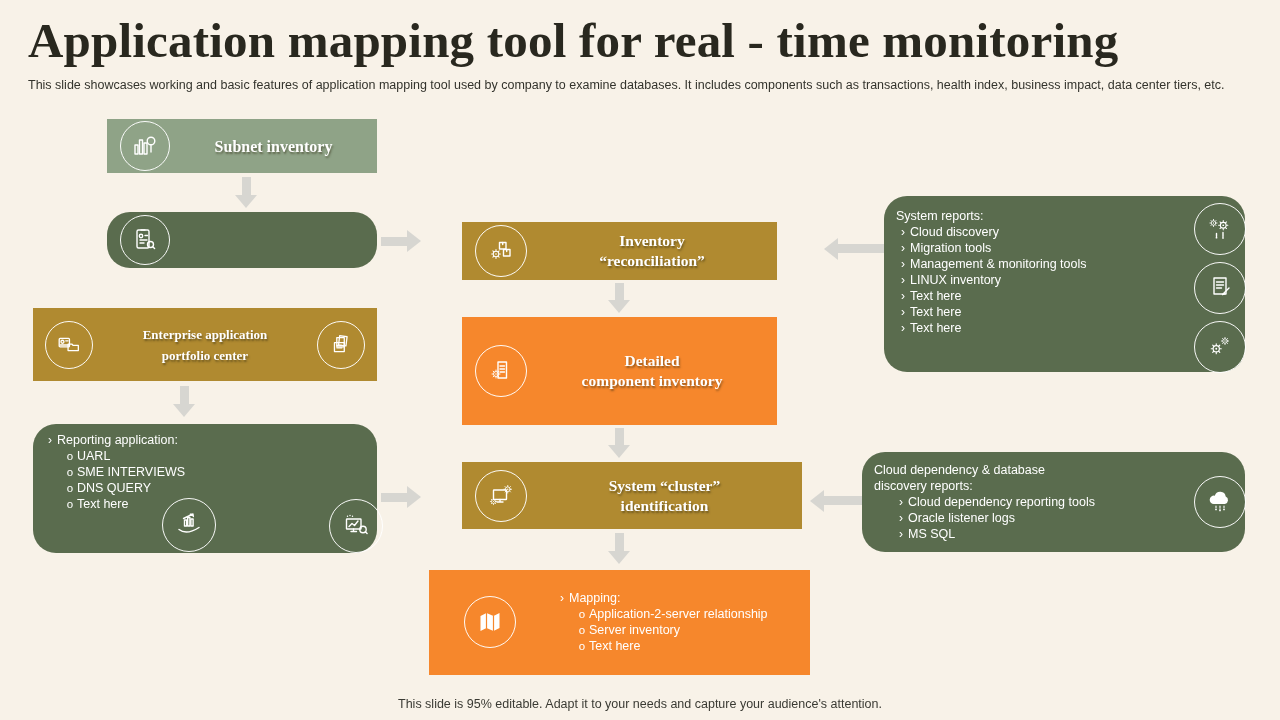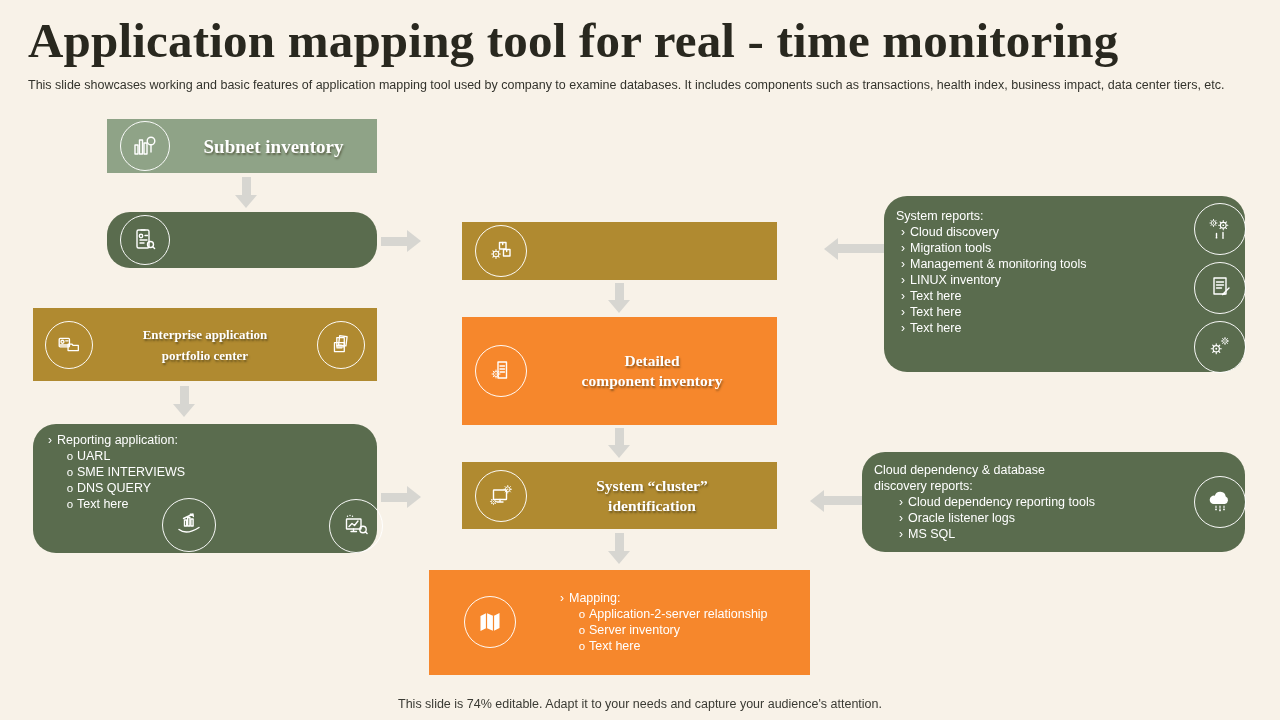--- a/index.html
+++ b/index.html
@@ -35,21 +35,21 @@
     border:1.5px solid rgba(255,255,255,.95);border-radius:50%;
     width:50px;height:50px;color:#fff;
   }
   .box > .icon-circle{margin-left:13px;}
   .serif-label{
     flex:1;text-align:center;
     font-family:"Liberation Serif",serif;font-weight:bold;
     text-shadow:1px 1.5px 2px rgba(45,40,15,.5);
   }
   .serif-label .ln{display:block;}
-  .fs17{font-size:19px;line-height:21px;}
+  .fs17{font-size:16px;line-height:21px;}
   .fs16{font-size:13px;line-height:21px;}
   .fs15{font-size:15.5px;line-height:20px;}
   
   .list{font-size:12.5px;line-height:16px;color:#fff;}
   .lrow{display:flex;align-items:baseline;}
   .bullet{flex:0 0 auto;text-align:center;}
   .b1{width:14px;font-size:12px;}
   .b2{width:14px;font-size:11.5px;}
   
   .shaft-v{position:absolute;width:9px;background:var(--arrow-gray,#D7D6D1);}
@@ -178,37 +178,41 @@
 
   <div class="box bg-gold" style="left:462px;top:222px;width:315px;height:58px;">
     <span class="icon-circle">
       <svg class="ic" width="30" height="30" viewBox="0 0 30 30">
         <rect x="13.5" y="6.5" width="6.5" height="6.5"></rect>
           <rect x="17.5" y="13.5" width="6.5" height="6.5"></rect>
         <path d="M16.7 6.5v2M20.7 13.5v2"></path>
         <use href="#sym-gear" x="4.5" y="12.5" width="11" height="11"></use>
       </svg>
     </span>
+    <span class="serif-label fs15">
+      <span class="ln">Inventory</span>
+      <span class="ln">“reconciliation”</span>
+    </span>
   </div>
 
   <div class="box bg-orange" style="left:462px;top:317px;width:315px;height:108px;">
     <span class="icon-circle">
       <svg class="ic" width="30" height="30" viewBox="0 0 30 30">
         <path d="M12 6h8.5v16H12z"></path>
           <path d="M14 10h4.5M14 13h4.5M14 16h4.5"></path>
         <use href="#sym-gear" x="5" y="13" width="10" height="10"></use>
       </svg>
     </span>
     <span class="serif-label fs15">
       <span class="ln">Detailed</span>
       <span class="ln">component inventory</span>
     </span>
   </div>
 
-  <div class="box bg-gold" style="left:462px;top:462px;width:315px;height:67px;">
+  <div class="box bg-gold" style="left:462px;top:462px;width:340px;height:67px;">
     <span class="icon-circle">
       <svg class="ic" width="30" height="30" viewBox="0 0 30 30">
         <rect x="7.5" y="9" width="13" height="9.5" rx="0.5"></rect>
         <path d="M14 18.5v2.5M11 21h6"></path>
         <use href="#sym-gear" x="17" y="3.5" width="9.5" height="9.5"></use>
         <use href="#sym-gear" x="3.5" y="16.5" width="8" height="8"></use>
       </svg>
     </span>
     <span class="serif-label fs15">
       <span class="ln">System “cluster”</span>
@@ -363,14 +367,14 @@
   </div>
   <div>
     <div class="shaft-h" style="left:838px;top:244px;width:46px;"></div>
     <div class="head-left" style="left:824px;top:238px;"></div>
   </div>
   <div>
     <div class="shaft-h" style="left:824px;top:496px;width:38px;"></div>
     <div class="head-left" style="left:810px;top:490px;"></div>
   </div>
 
-  <p class="footer">This slide is 74% editable. Adapt it to your needs and capture your audience's attention.</p>
+  <p class="footer">This slide is 95% editable. Adapt it to your needs and capture your audience's attention.</p>
 </div>
 
 </body></html>

